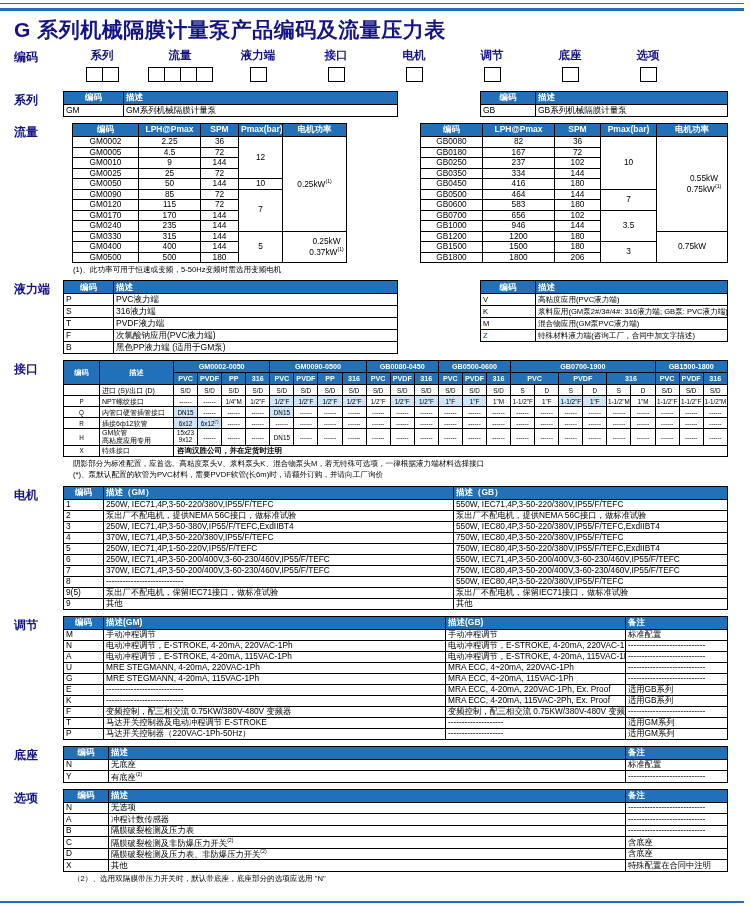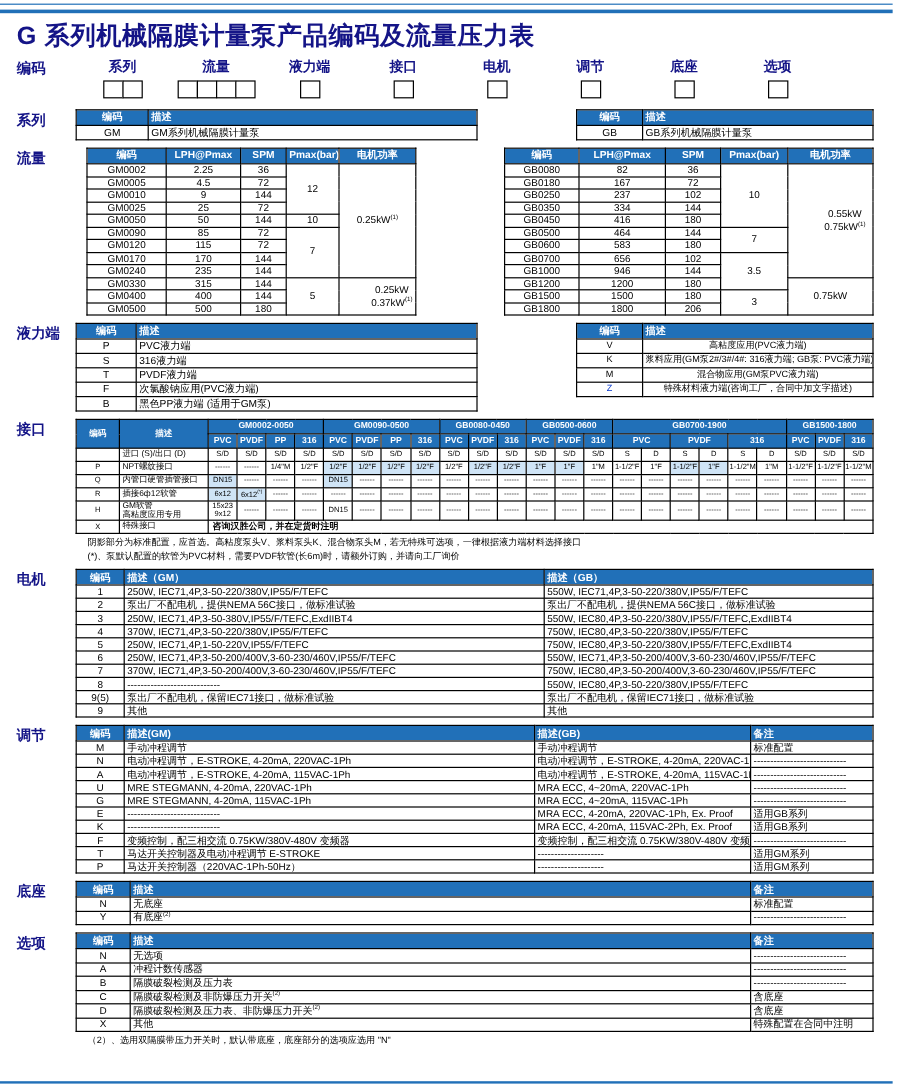--- a/index.html
+++ b/index.html
@@ -18,31 +18,31 @@
   .coding-row{display:flex;margin-top:4px;}
   .cgroup{width:78px;text-align:center;}
   .clabel{font-weight:bold;color:#141487;font-size:11.5px;margin-bottom:4px;}
   .cbox{display:inline-block;width:15px;height:13px;border:1px solid #000;margin-right:-1px;background:#fff;vertical-align:top;}
   
   table{border-collapse:collapse;table-layout:fixed;}
   th,td{border:1px solid #000;padding:0 2px;height:12px;line-height:1.12;overflow:hidden;white-space:nowrap;font-size:8.5px;box-sizing:border-box;}
   th{background:#2170b8;color:#fff;font-weight:bold;text-align:left;height:13px;}
   th:first-child{text-align:center;}
   .t-left td{text-align:left;}
-  .t-left td:first-child{text-align:center;}
+  .t-left td:first-child{text-align:left;}
   .t-center th,.t-center td{text-align:center;}
   sup{font-size:0.62em;}
   .sh{background:#cfe4f6;}
   .bl{color:#0033cc;}
   
   .series-l{width:335px;}
   .series-r{width:248px;margin-left:82px;}
   .hyd-l{width:335px;}
   .hyd-r{width:248px;margin-left:82px;}
-  .hyd-r td{font-size:7.6px;text-align:center;}
+  .hyd-r td{font-size:7.6px;}
   
   .flow-l{width:275px;margin-left:9px;}
   .flow-r{width:308px;margin-left:73px;}
   .t-flow td{height:10.5px;font-size:8.3px;padding:0 1px;}
   .t-flow td div{line-height:1.25;padding-left:24px;}
   
   .t-iface{width:665px;}
   .t-iface th{text-align:center;font-size:7.2px;padding:0;height:12px;}
   .t-iface td{text-align:center;font-size:6.3px;padding:0;height:11px;}
   .t-iface td.desc{text-align:left;font-size:7px;padding:0 2px;}
@@ -315,20 +315,21 @@
                 <td rowspan="2">3</td>
               </tr>
               <tr>
                 <td>GB1800</td>
                 <td>1800</td>
                 <td>206</td>
               </tr>
             </tbody>
           </table>
       </div>
+      <p class="fnote">(1)、此功率可用于恒速或变频，5-50Hz变频时需选用变频电机</p>
     </div>
   </div>
 
   <div class="section">
     <div class="sec-label">液力端</div>
     <div class="sec-body two-col">
       <table class="t-left hyd-l">
           <colgroup>
             <col style="width: 50px;">
           </colgroup>

